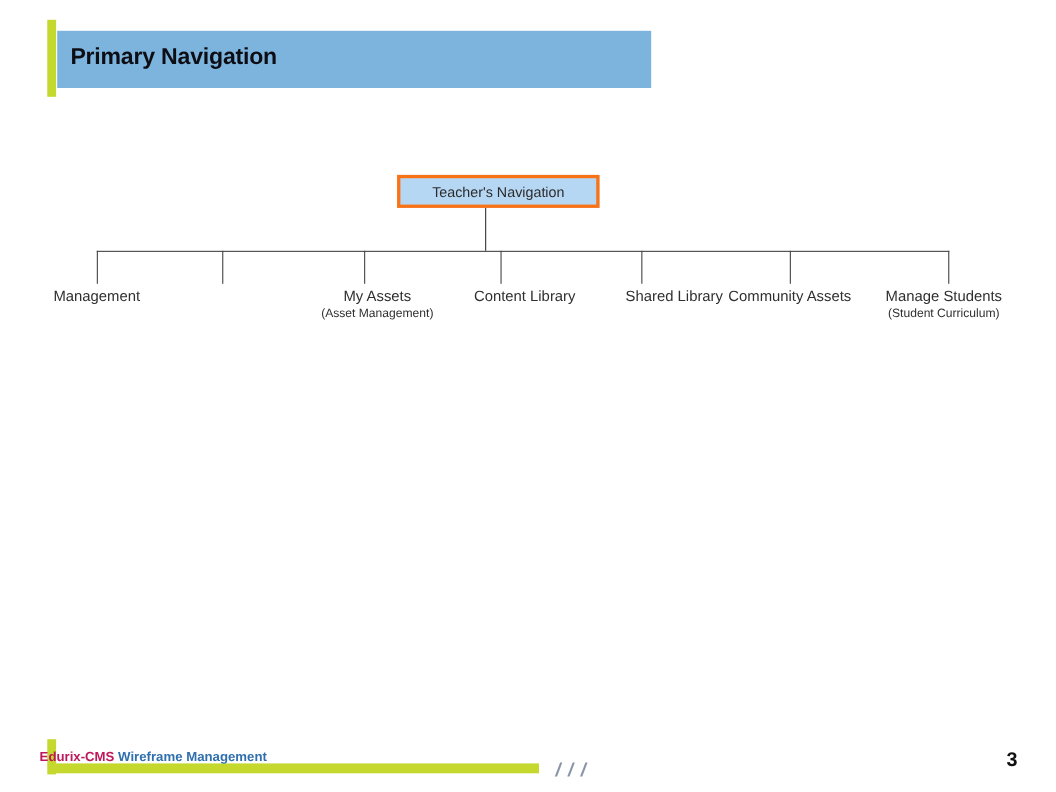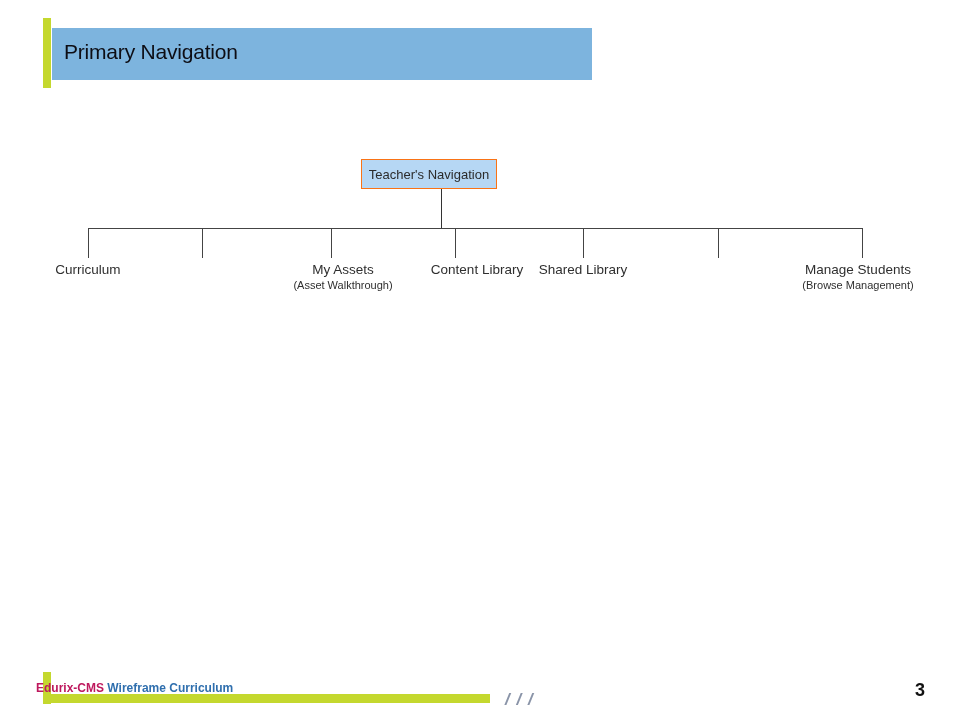--- a/index.html
+++ b/index.html
@@ -16,31 +16,31 @@
   .title-accent{
     position:absolute;left:43px;top:18px;width:8px;height:70px;
     background:#c4d82e;
   }
   .title-band{
     position:absolute;left:52px;top:28px;width:540px;height:52px;
     background:#7db4de;
   }
   .title-text{
     position:absolute;left:64px;top:40px;
-    font-size:21px;font-weight:normal;color:#0d0d14;
+    font-size:21px;font-weight:bold;color:#0d0d14;
     letter-spacing:-0.2px;
     font-family:"Liberation Sans", sans-serif;
     white-space:nowrap;
   }
 
   
   .chart{position:absolute;left:0;top:0;width:960px;height:400px;}
   .root-box{
-    position:absolute;left:361px;top:159px;width:136px;height:30px;
-    background:#b6d7f4;border:1px solid #f97316;
+    position:absolute;left:361px;top:159px;width:184px;height:30px;
+    background:#b6d7f4;border:3px solid #f97316;
     box-sizing:border-box;
   }
   .root-label{
     position:absolute;left:0;top:0;width:100%;height:100%;
     display:flex;align-items:center;justify-content:center;
     font-size:13px;color:#2b2b2b;white-space:nowrap;
   }
   .root-stem{
     position:absolute;left:441px;top:189px;width:1px;height:39px;
     background:#333333;
@@ -116,49 +116,53 @@
 
     <div class="drop" style="left:88px"></div>
     <div class="drop" style="left:202px"></div>
     <div class="drop" style="left:331px"></div>
     <div class="drop" style="left:455px"></div>
     <div class="drop" style="left:583px"></div>
     <div class="drop" style="left:718px"></div>
     <div class="drop" style="left:862px"></div>
 
     <div class="leaf" style="left:8px;width:160px">
-      <span class="main">Curriculum</span>
+      <span class="main">Management</span>
       <span class="sub"></span>
     </div>
 
 
     <div class="leaf" style="left:253px;width:180px">
       <span class="main">My Assets</span>
-      <span class="sub">(Asset Walkthrough)</span>
+      <span class="sub">(Asset Management)</span>
     </div>
 
     <div class="leaf" style="left:397px;width:160px">
       <span class="main">Content Library</span>
       <span class="sub"></span>
     </div>
 
-    <div class="leaf" style="left:503px;width:160px">
+    <div class="leaf" style="left:533px;width:160px">
       <span class="main">Shared Library</span>
       <span class="sub"></span>
     </div>
 
+    <div class="leaf" style="left:633px;width:170px">
+      <span class="main">Community Assets</span>
+      <span class="sub"></span>
+    </div>
 
     <div class="leaf" style="left:768px;width:180px">
       <span class="main">Manage Students</span>
-      <span class="sub">(Browse Management)</span>
+      <span class="sub">(Student Curriculum)</span>
     </div>
 
   </div>
 
   <div class="footer-accent"></div>
   <div class="footer-bar"></div>
   <div class="footer-text">
-    <span class="ftA">Edurix-CMS</span><span class="ftB"> Wireframe Curriculum</span>
+    <span class="ftA">Edurix-CMS</span><span class="ftB"> Wireframe Management</span>
   </div>
   <div class="slashes">/ / /</div>
   <div class="page-num">3</div>
 
 </div>
 
 </body></html>

